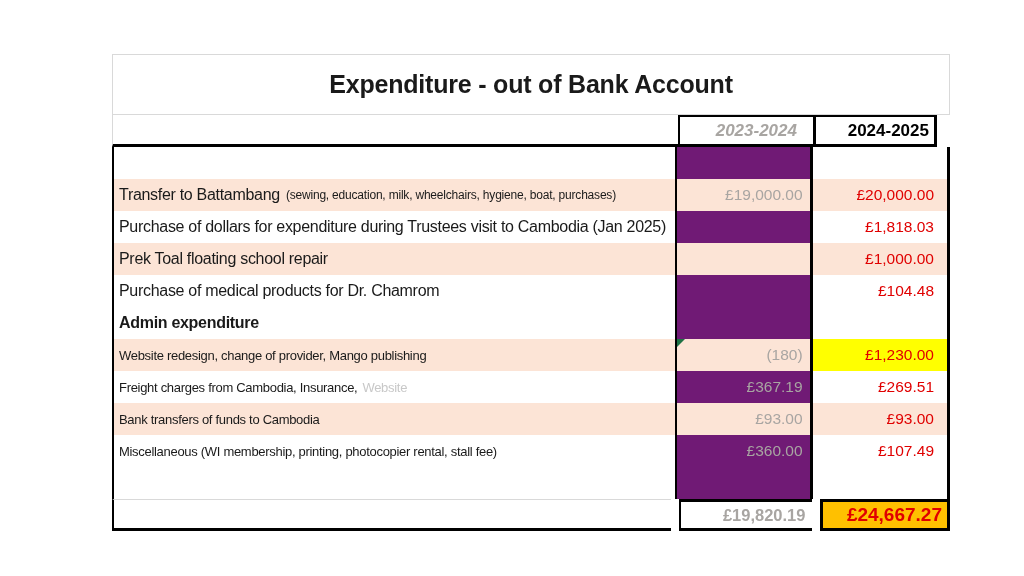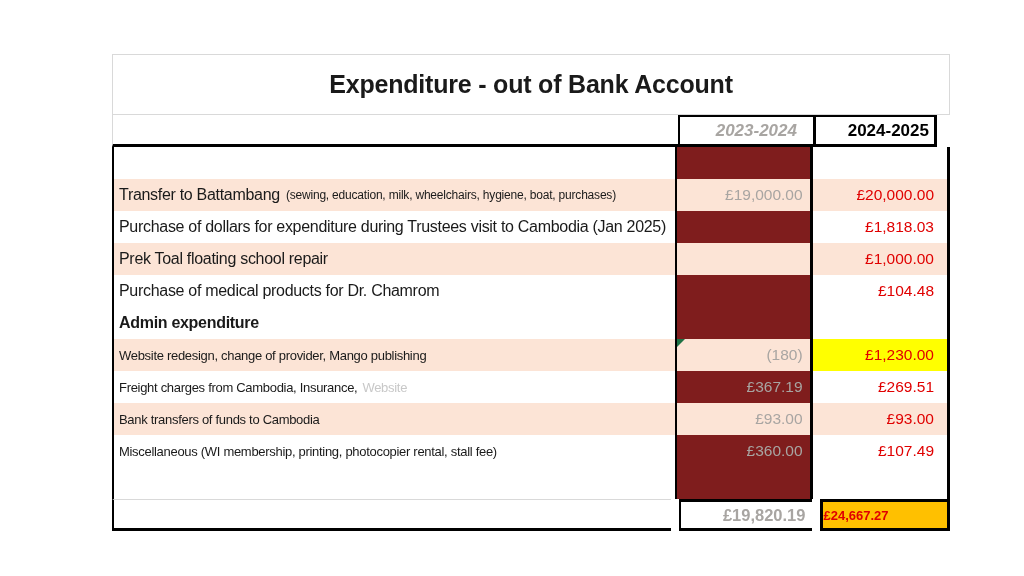--- a/index.html
+++ b/index.html
@@ -30,42 +30,42 @@
           font-size:17px;font-weight:bold;font-style:italic;color:var(--muted);}
   .h-curr{width:124px;background:#fff;border-top:2px solid #000;border-left:3px solid #000;border-right:3px solid #000;border-bottom:3px solid #000;
           justify-content:flex-end;padding-right:5px;
           font-size:17px;font-weight:bold;color:#000;}
 
   
   .r{height:32px;justify-content:space-between;}
   .c-desc{width:566px;border-left:2px solid #000;padding-left:5px;
           font-size:13px;color:#1a1a1a;letter-spacing:-0.3px;background:#fff;}
   .c-prev{width:135px;border-left:2px solid #000;justify-content:flex-end;padding-right:7px;
-          font-size:15.5px;color:var(--muted);background:#7f1d1d;position:relative;}
+          font-size:15.5px;color:var(--muted);background:#701a75;position:relative;}
   .c-curr{width:141px;border-left:3px solid #000;border-right:3px solid #000;justify-content:flex-end;padding-right:13px;
           font-size:15.5px;color:var(--red);background:#fff;}
   .shaded .c-desc,.shaded .c-prev,.shaded .c-curr{background:var(--shaded);}
   .c-curr.yellow{background:var(--yellow);}
   .c-desc.lg{font-size:16px;}
   .c-desc.sm{font-size:16px;}
   .c-desc.bold{font-weight:bold;}
   .note{font-size:12px;margin-left:6px;letter-spacing:-0.2px;}
   .suffix{color:var(--faded);margin-left:5px;}
 
   .flag{position:absolute;top:0;left:0;width:0;height:0;
         border-top:8px solid #1e7145;border-right:8px solid transparent;}
 
   
   .r-total{height:32px;gap:8px;}
   .t-desc{width:566px;border-left:2px solid #000;border-top:1px solid #d9d9d9;border-bottom:3px solid #000;background:#fff;}
   .t-prev{width:135px;border-left:2px solid #000;border-top:3px solid #000;border-bottom:3px solid #000;background:#fff;
           justify-content:flex-end;padding-right:7px;font-size:16.5px;font-weight:bold;color:var(--muted);}
   .t-curr{width:131px;border-left:3px solid #000;border-right:3px solid #000;border-top:3px solid #000;border-bottom:3px solid #000;
-          background:var(--orange);padding-right:5px;
-          font-size:13px;font-weight:bold;color:var(--red);}
+          background:var(--orange);justify-content:flex-end;padding-right:5px;
+          font-size:19px;font-weight:bold;color:var(--red);}
 </style>
 </head>
 <body style="--shaded: #FCE4D6; --yellow: #FFFF00; --orange: #FFC000; --red: #E00000; --muted: #A8A5A2; --faded: #C8C8C8;">
 
 <div class="sheet">
 
   <div class="row r-title">
     <div class="cell">
       <span>Expenditure - out of Bank Account</span>
     </div>

